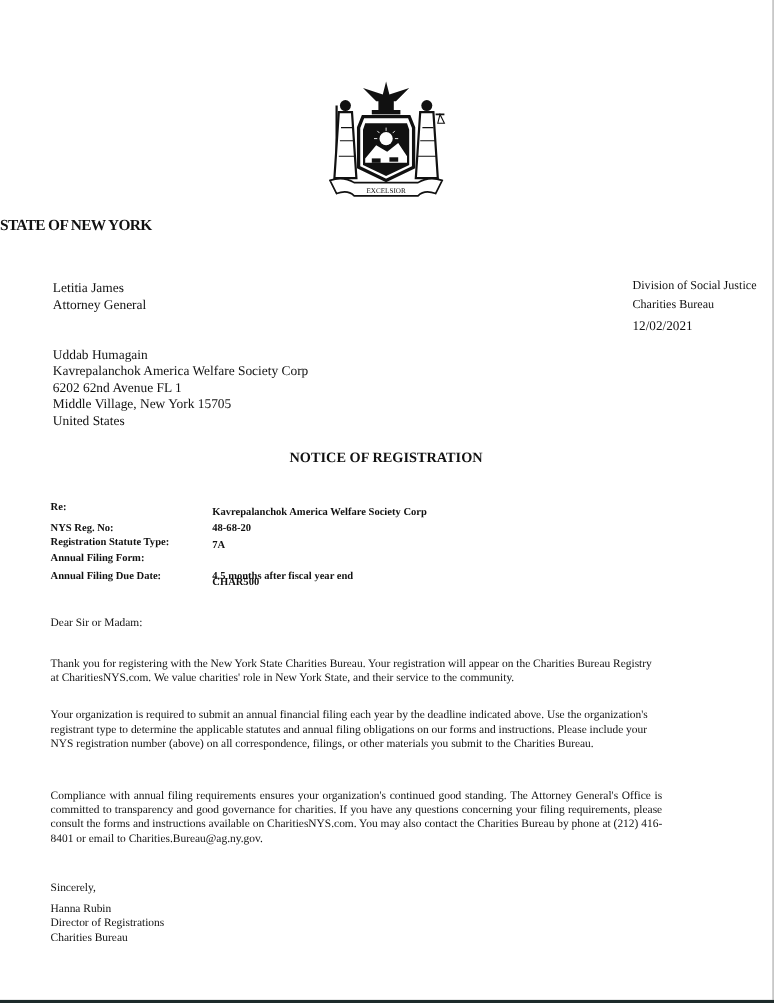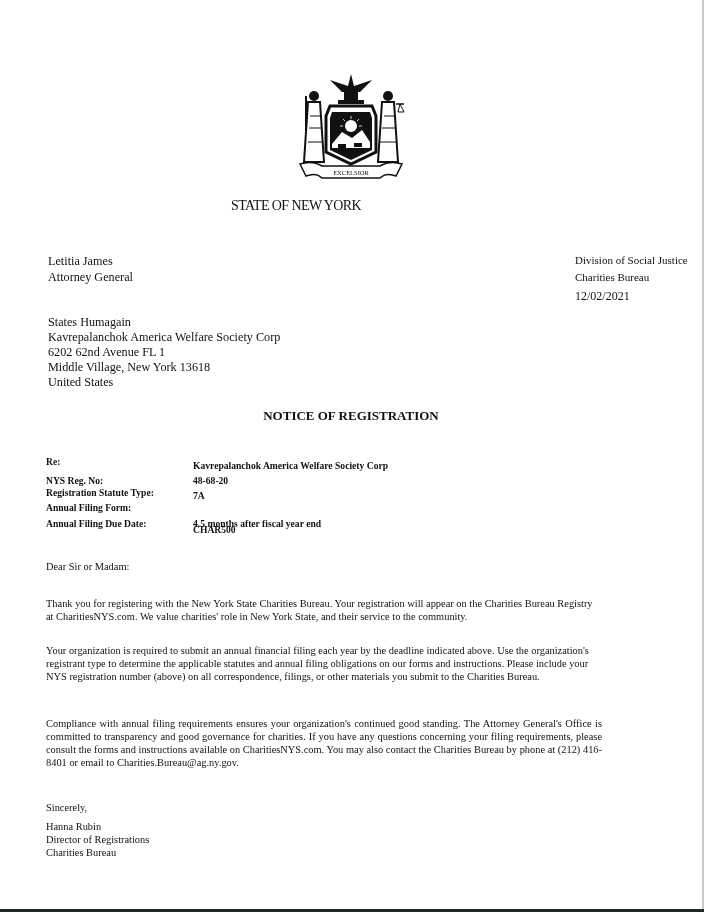--- a/index.html
+++ b/index.html
@@ -8,21 +8,21 @@
     background: #ffffff; color: #111;
     font-family: "Liberation Serif", "DejaVu Serif", serif;
   }
   .page {
     position: absolute; left: 0; top: 0; width: 702px; height: 909px;
     background: #fff; border-right: 2px solid #c8c8c8;
   }
   .bottom-bar { position: absolute; left: 0; top: 909px; width: 704px; height: 3px; background: #1d2a2a; }
   .abs { position: absolute; white-space: nowrap; text-align: right; }
   .seal { position: absolute; left: 292px; top: 66px; width: 118px; height: 116px; }
-  .hdr { position: absolute; left: 0; width: 592px; text-align: center; font-weight: normal; font-size: 14px; letter-spacing: -0.6px; }
+  .hdr { position: absolute; left: 0; width: 592px; text-align: left; font-weight: bold; font-size: 14px; letter-spacing: -0.6px; }
   .small { font-size: 12px; line-height: 15px; margin-left: 44px; }
   .med { font-size: 12.2px; line-height: 15px; }
   .title { position: absolute; left: 0; width: 702px; top: 408px; text-align: center; font-weight: bold; font-size: 13px; }
   .re-label, .re-value { position: absolute; font-weight: bold; font-size: 9.6px; white-space: nowrap; }
   .para { position: absolute; left: 46px; width: 556px; font-size: 10.4px; line-height: 13px; }
   .para.justify { text-align: justify; text-align-last: left; }
   .footer { position: absolute; left: 0; width: 702px; top: 870px; text-align: center; font-weight: bold; font-size: 9.6px; }
   .sig { position: absolute; left: 46px; font-size: 10.4px; line-height: 13px; }
 </style>
 </head>
@@ -70,24 +70,24 @@
 
   <div class="hdr" style="top:198px;">STATE OF NEW YORK</div>
 
   <div class="abs med" style="left:48px; top:254px;">Letitia James</div>
   <div class="abs med" style="left:48px; top:270px;">Attorney General</div>
 
   <div class="abs small" style="left:531px; top:253px; font-size:11px;">Division of Social Justice</div>
   <div class="abs small" style="left:531px; top:270px; font-size:11px;">Charities Bureau</div>
   <div class="abs small" style="left:531px; top:289px;">12/02/2021</div>
 
-  <div class="abs med" style="left:48px; top:315px;">States Humagain</div>
+  <div class="abs med" style="left:48px; top:315px;">Uddab Humagain</div>
   <div class="abs med" style="left:48px; top:330px;">Kavrepalanchok America Welfare Society Corp</div>
   <div class="abs med" style="left:48px; top:345px;">6202 62nd Avenue FL 1</div>
-  <div class="abs med" style="left:48px; top:360px;">Middle Village, New York 13618</div>
+  <div class="abs med" style="left:48px; top:360px;">Middle Village, New York 15705</div>
   <div class="abs med" style="left:48px; top:375px;">United States</div>
 
   <div class="title">NOTICE OF REGISTRATION</div>
 
   <div>
     <div class="re-label" style="left:46px; top:456px;">Re:</div>
     <div class="re-value" style="left:193px; top:460px;">Kavrepalanchok America Welfare Society Corp</div>
     <div class="re-label" style="left:46px; top:475px;">NYS Reg. No:</div>
     <div class="re-value" style="left:193px; top:475px;">48-68-20</div>
     <div class="re-label" style="left:46px; top:487px;">Registration Statute Type:</div>

